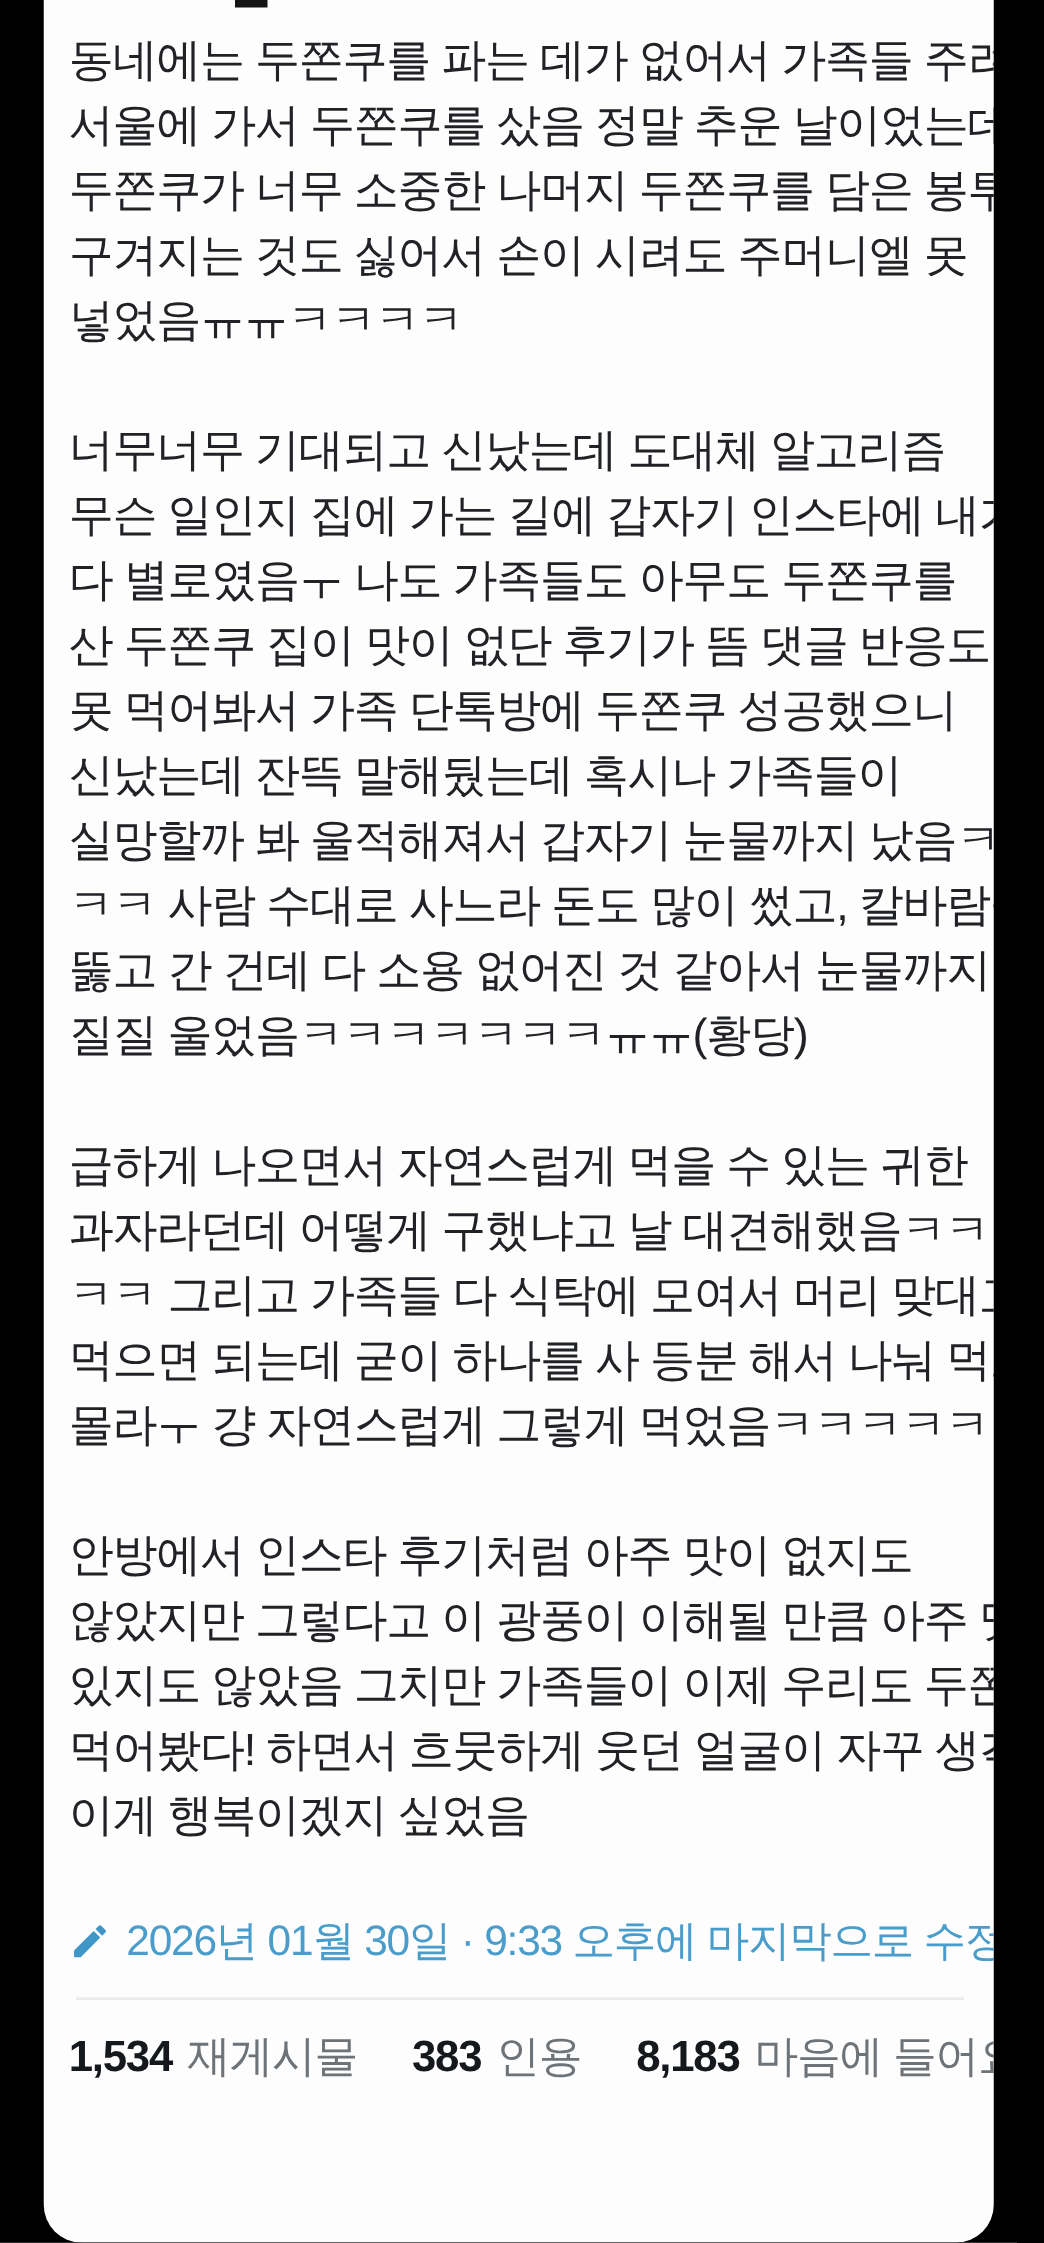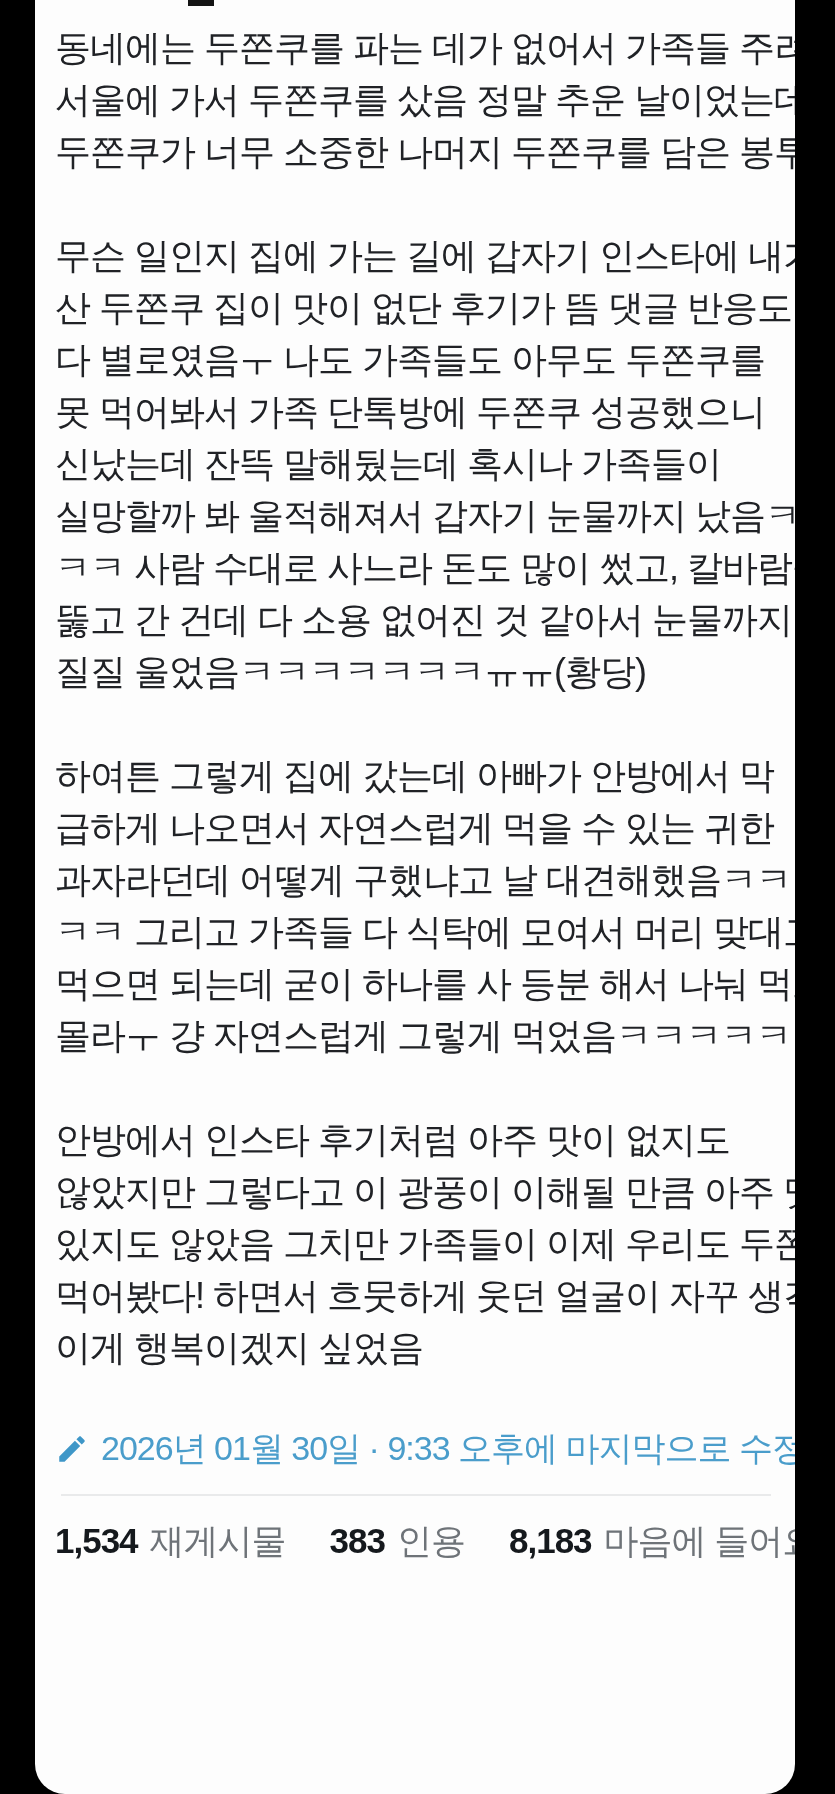--- a/index.html
+++ b/index.html
@@ -96,36 +96,38 @@
 
 <div class="stage">
   <div class="screen-panel">
     <div class="top-fragment"></div>
     <div class="content">
 
       <div class="para">
           <div class="line">동네에는 두쫀쿠를 파는 데가 없어서 가족들 주려고</div>
           <div class="line">서울에 가서 두쫀쿠를 샀음 정말 추운 날이었는데</div>
           <div class="line">두쫀쿠가 너무 소중한 나머지 두쫀쿠를 담은 봉투가</div>
+          <div class="line">구겨지는 것도 싫어서 손이 시려도 주머니엘 못</div>
+          <div class="line">넣었음ㅠㅠㅋㅋㅋㅋ</div>
         </div>
 
       <div class="para">
+          <div class="line">너무너무 기대되고 신났는데 도대체 알고리즘</div>
           <div class="line">무슨 일인지 집에 가는 길에 갑자기 인스타에 내가</div>
+          <div class="line">다 별로였음ㅜ 나도 가족들도 아무도 두쫀쿠를</div>
           <div class="line">산 두쫀쿠 집이 맛이 없단 후기가 뜸 댓글 반응도</div>
-          <div class="line">다 별로였음ㅜ 나도 가족들도 아무도 두쫀쿠를</div>
           <div class="line">못 먹어봐서 가족 단톡방에 두쫀쿠 성공했으니</div>
           <div class="line">신났는데 잔뜩 말해뒀는데 혹시나 가족들이</div>
           <div class="line">실망할까 봐 울적해져서 갑자기 눈물까지 났음ㅋㅋ</div>
           <div class="line">ㅋㅋ 사람 수대로 사느라 돈도 많이 썼고, 칼바람을</div>
           <div class="line">뚫고 간 건데 다 소용 없어진 것 같아서 눈물까지</div>
           <div class="line">질질 울었음ㅋㅋㅋㅋㅋㅋㅋㅠㅠ(황당)</div>
         </div>
 
       <div class="para">
-          <div class="line">하여튼 그렇게 집에 갔는데 아빠가 안방에서 막</div>
           <div class="line">급하게 나오면서 자연스럽게 먹을 수 있는 귀한</div>
           <div class="line">과자라던데 어떻게 구했냐고 날 대견해했음ㅋㅋㅋ</div>
           <div class="line">ㅋㅋ 그리고 가족들 다 식탁에 모여서 머리 맞대고</div>
           <div class="line">먹으면 되는데 굳이 하나를 사 등분 해서 나눠 먹고</div>
           <div class="line">몰라ㅜ 걍 자연스럽게 그렇게 먹었음ㅋㅋㅋㅋㅋㅋ</div>
         </div>
 
       <div class="para">
           <div class="line">안방에서 인스타 후기처럼 아주 맛이 없지도</div>
           <div class="line">않았지만 그렇다고 이 광풍이 이해될 만큼 아주 맛이</div>

